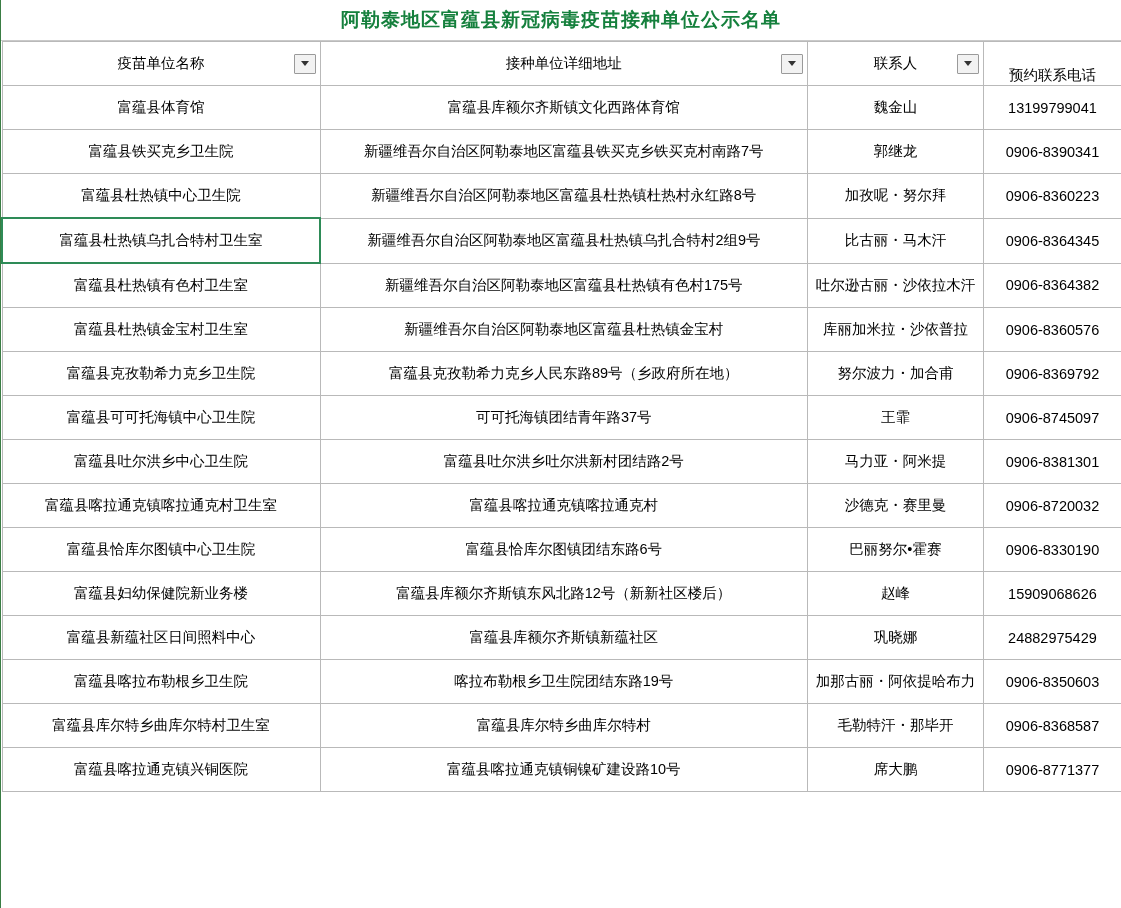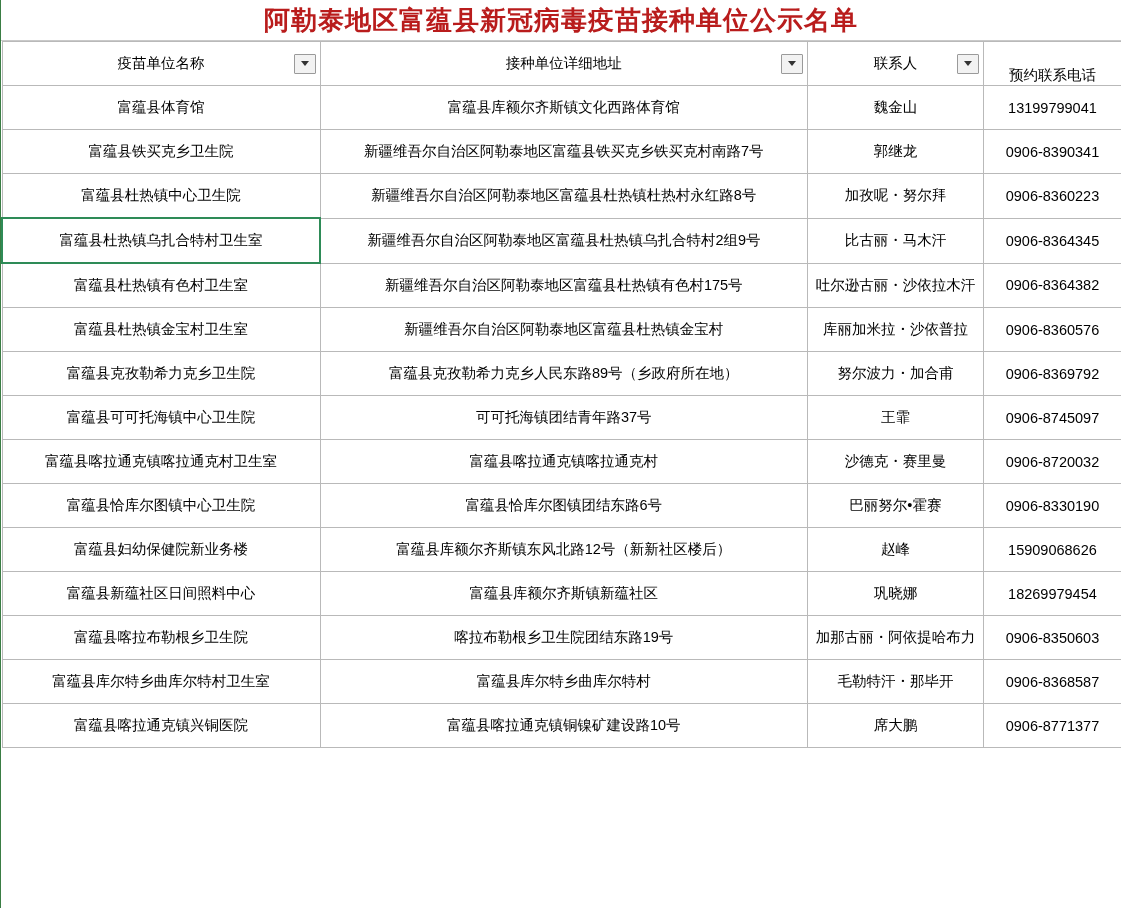--- a/index.html
+++ b/index.html
@@ -22,24 +22,24 @@
     border-left: 1px solid #3a7d44;
   }
   .title-row {
     height: 40px;
     display: flex;
     align-items: center;
     justify-content: center;
     border-bottom: 1px solid #c9c9c9;
   }
   .title-text {
-    font-size: 26px;
+    font-size: 19px;
     font-weight: bold;
     letter-spacing: 1px;
-    color: #b91c1c;
+    color: #15803d;
   }
   table.grid {
     width: 1121px;
     border-collapse: collapse;
     table-layout: fixed;
   }
   table.grid td, table.grid th {
     border: 1px solid #b9b9b9;
     padding: 0;
     text-align: center;
@@ -269,20 +269,34 @@
           </td>
           <td>
             <span class="cell-text">王霏</span>
           </td>
           <td>
             <span class="cell-text">0906-8745097</span>
           </td>
         </tr>
         <tr>
           <td>
+            <span class="cell-text">富蕴县吐尔洪乡中心卫生院</span>
+          </td>
+          <td>
+            <span class="cell-text">富蕴县吐尔洪乡吐尔洪新村团结路2号</span>
+          </td>
+          <td>
+            <span class="cell-text">马力亚・阿米提</span>
+          </td>
+          <td>
+            <span class="cell-text">0906-8381301</span>
+          </td>
+        </tr>
+        <tr>
+          <td>
             <span class="cell-text">富蕴县喀拉通克镇喀拉通克村卫生室</span>
           </td>
           <td>
             <span class="cell-text">富蕴县喀拉通克镇喀拉通克村</span>
           </td>
           <td>
             <span class="cell-text">沙德克・赛里曼</span>
           </td>
           <td>
             <span class="cell-text">0906-8720032</span>
@@ -320,21 +334,21 @@
           <td>
             <span class="cell-text">富蕴县新蕴社区日间照料中心</span>
           </td>
           <td>
             <span class="cell-text">富蕴县库额尔齐斯镇新蕴社区</span>
           </td>
           <td>
             <span class="cell-text">巩晓娜</span>
           </td>
           <td>
-            <span class="cell-text">18269979454</span>
+            <span class="cell-text">24882975429</span>
           </td>
         </tr>
         <tr>
           <td>
             <span class="cell-text">富蕴县喀拉布勒根乡卫生院</span>
           </td>
           <td>
             <span class="cell-text">喀拉布勒根乡卫生院团结东路19号</span>
           </td>
           <td>

